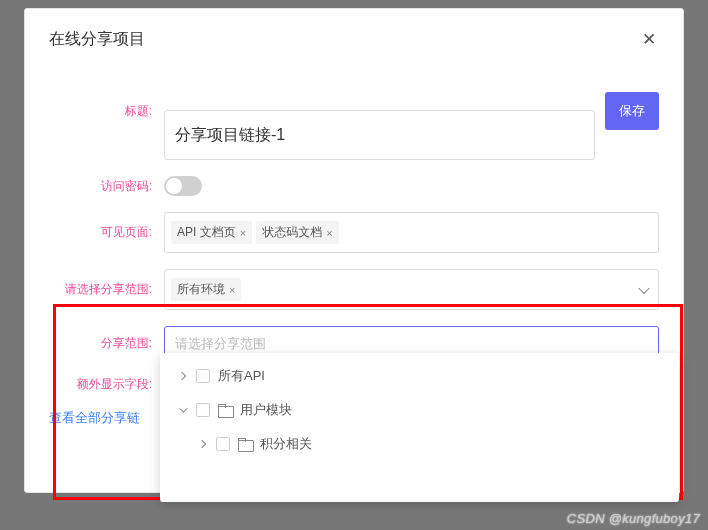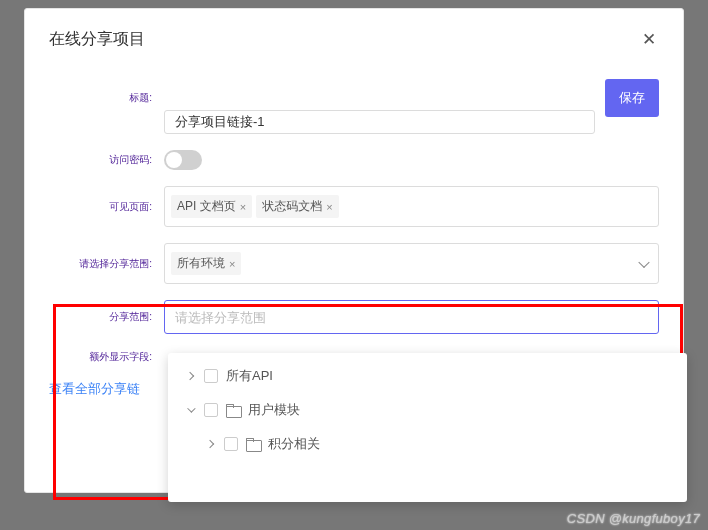--- a/index.html
+++ b/index.html
@@ -54,38 +54,38 @@
 }
 .copy-btn { margin-bottom: 28px; }
 .form-row {
   display: flex;
   align-items: center;
   margin-bottom: 16px;
 }
 .form-label {
   width: 115px;
   text-align: right;
-  font-size: 10px;
-  color: #4c1d95;
+  font-size: 12px;
+  color: #ec4899;
   padding-right: 12px;
   flex-shrink: 0;
 }
 .form-control-area {
   flex: 1;
   display: flex;
   align-items: center;
   gap: 10px;
 }
 .input-text {
   flex: 1;
-  height: 24px;
+  height: 50px;
   border: 1px solid #dcdcdc;
   border-radius: 3px;
   padding: 0 10px;
-  font-size: 13px;
+  font-size: 16px;
   color: #333;
   margin-top: 48px;
 }
 .save-btn {
   background: #6366f1;
   color: #fff;
   border: none;
   height: 38px;
   padding: 0 14px;
   font-size: 13px;
@@ -164,21 +164,21 @@
   border: 3px solid #ff0000;
   top: 304px;
   left: 53px;
   width: 630px;
   height: 196px;
   pointer-events: none;
 }
 .dropdown {
   position: absolute;
   top: 353px;
-  left: 168px;
+  left: 160px;
   width: 519px;
   height: 149px;
   background: #fff;
   box-shadow: 0 3px 12px rgba(0,0,0,0.18);
   border-radius: 3px;
   z-index: 10;
   padding: 6px 0;
 }
 .tree-item {
   display: flex;

